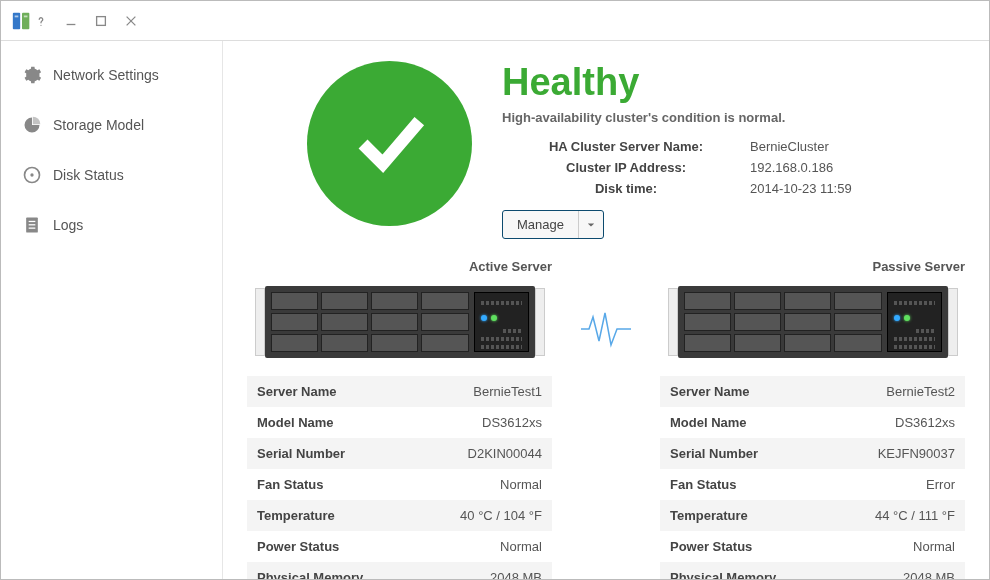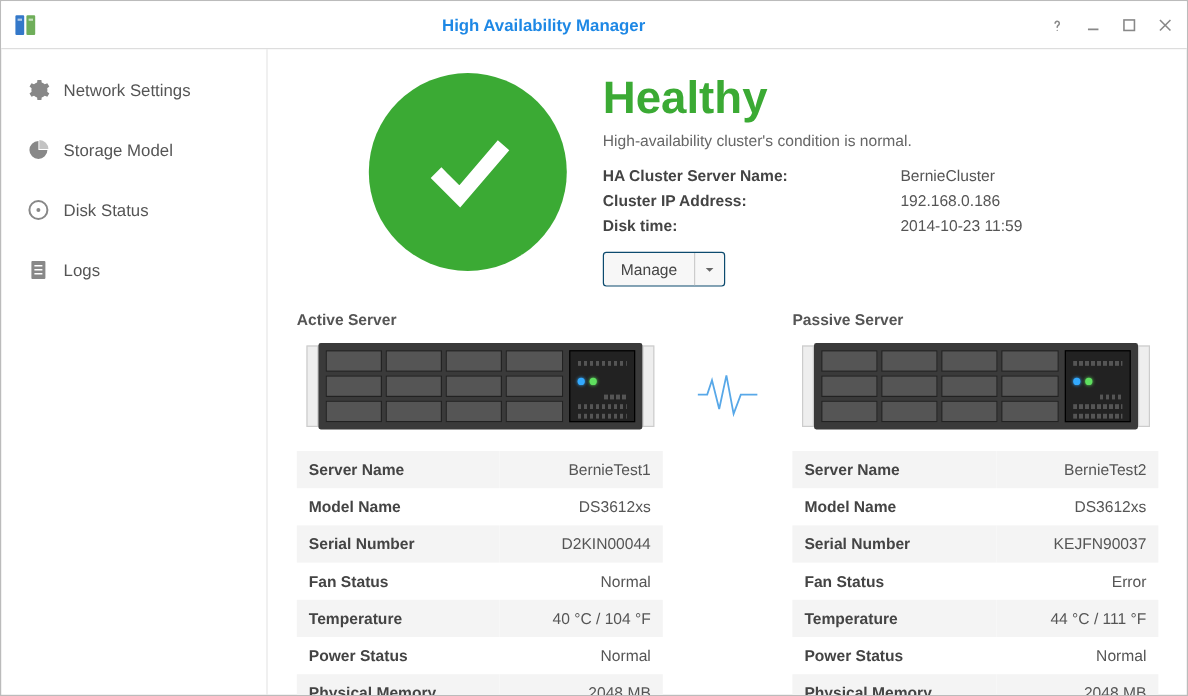--- a/index.html
+++ b/index.html
@@ -18,32 +18,32 @@
   .side-item .icon { width: 22px; height: 22px; display: inline-flex; align-items: center; justify-content: center; }
   .side-item .icon svg { width: 20px; height: 20px; fill: #888; }
   .side-item.active .icon svg { fill: #fff; }
   .side-item span.label { font-size: 14px; }
   .main { flex: 1; padding: 20px 24px 10px 24px; overflow: auto; }
   .summary { display: flex; gap: 30px; align-items: flex-start; }
   .checkcircle { width: 165px; height: 165px; border-radius: 50%; background: #3BAA34; display: flex; align-items: center; justify-content: center; flex-shrink: 0; margin-left: 60px; }
   .checkcircle svg { width: 90px; height: 90px; stroke: #fff; stroke-width: 14; fill: none; stroke-linecap: square; }
   .summary-info { flex: 1; }
   .healthy { color: #3BAA34; font-size: 38px; font-weight: 600; margin-bottom: 6px; margin-top: 0; }
-  .subtext { color: #666; margin-bottom: 14px; }
+  .subtext { color: #666; margin-bottom: 14px; font-weight: bold; }
   .kv { display: flex; margin-bottom: 6px; }
-  .kv .k { width: 248px; font-weight: bold; color: #444; }
+  .kv .k { width: 248px; font-weight: bold; color: #444; text-align: center; }
   .kv .v { color: #555; }
   .manage-row { margin-top: 14px; }
   .manage-btn { display: inline-flex; border: 1px solid #0c4a6e; border-radius: 3px; background: #f7f7f7; overflow: hidden; }
   .manage-btn .main-b { padding: 6px 14px; border-right: 1px solid #ccc; cursor: pointer; }
   .manage-btn .caret { padding: 6px 8px; cursor: pointer; }
   .manage-btn .caret svg { width: 8px; height: 8px; fill: #666; }
   .servers { display: flex; gap: 24px; margin-top: 20px; align-items: flex-start; }
   .server-col { flex: 1; }
-  .server-title { text-align: left; font-weight: bold; color: #555; margin-bottom: 12px; }
+  .server-title { text-align: right; font-weight: bold; color: #555; margin-bottom: 12px; }
   .rack { width: 290px; height: 72px; margin: 0 auto 18px auto; position: relative; }
   .rack-ear { position: absolute; top: 2px; width: 10px; height: 68px; background: #eee; border: 1px solid #ccc; }
   .rack-ear.left { left: 0; }
   .rack-ear.right { right: 0; }
   .rack-body { position: absolute; left: 10px; right: 10px; top: 0; bottom: 0; background: #3a3a3a; border-radius: 2px; }
   .bay-grid { position: absolute; left: 6px; top: 6px; bottom: 6px; width: 198px; display: grid; grid-template-columns: repeat(4, 1fr); grid-template-rows: repeat(3, 1fr); gap: 3px; }
   .bay-grid div { background: #555; border: 1px solid #222; }
   .ctrl-panel { position: absolute; right: 6px; top: 6px; bottom: 6px; width: 55px; background: #222; border: 1px solid #000; }
   .ctrl-panel .led-b { position: absolute; left: 6px; top: 22px; width: 6px; height: 6px; border-radius: 50%; background: #33aaff; box-shadow: 0 0 3px #33aaff; }
   .ctrl-panel .led-g { position: absolute; left: 16px; top: 22px; width: 6px; height: 6px; border-radius: 50%; background: #5fe05f; box-shadow: 0 0 3px #5fe05f; }
@@ -68,21 +68,20 @@
 
   <div class="titlebar">
     <span class="app-icon">
       <svg viewBox="0 0 24 24">
           <rect x="2" y="3" width="8" height="18" rx="1" fill="#3478c9"></rect>
           <rect x="12" y="3" width="8" height="18" rx="1" fill="#6fae5a"></rect>
           <rect x="4" y="6" width="4" height="2" fill="#fff" opacity=".6"></rect>
           <rect x="14" y="6" width="4" height="2" fill="#fff" opacity=".6"></rect>
         </svg>
     </span>
-    <div class="title">High Availability Manager</div>
     <div class="win-controls">
       <span class="win-btn">
           <svg viewBox="0 0 16 16">
             <path d="M6 6 a2 2 0 1 1 3 2 c-1 .6-1 1-1 2" stroke-linecap="round"></path>
             <circle cx="8" cy="13" r=".6" fill="#888" stroke="none"></circle>
           </svg>
         </span>
       <span class="win-btn">
           <svg viewBox="0 0 16 16">
             <line x1="3" y1="12" x2="13" y2="12"></line>

